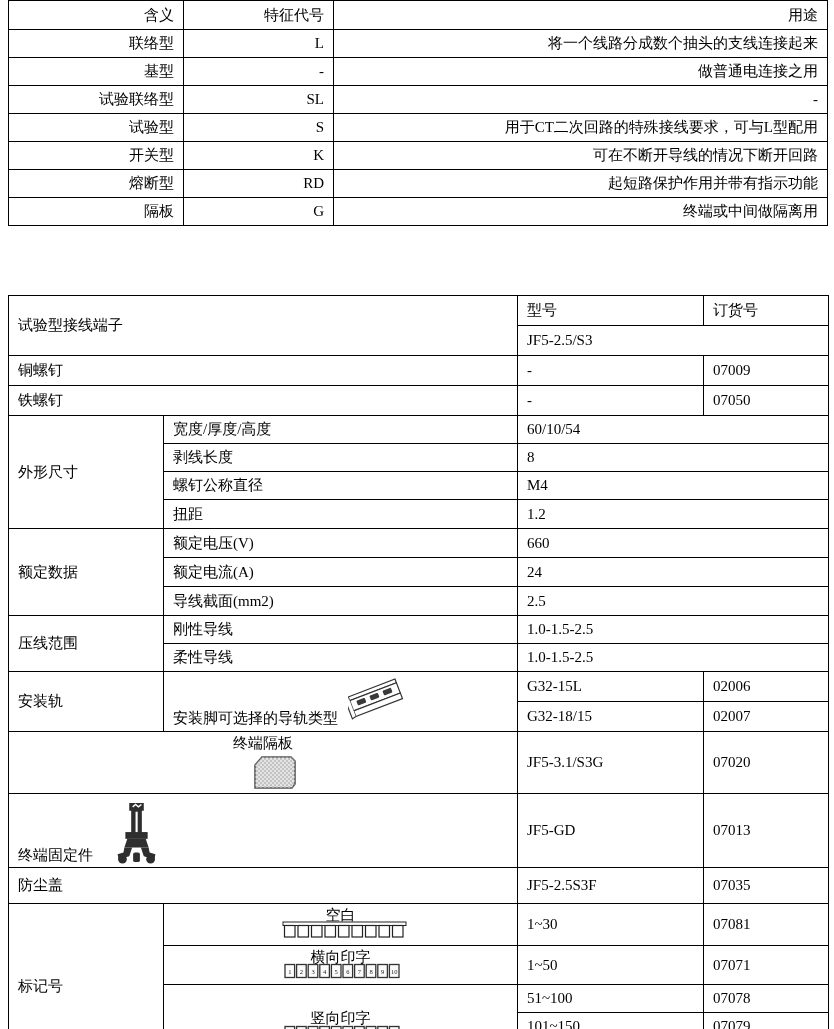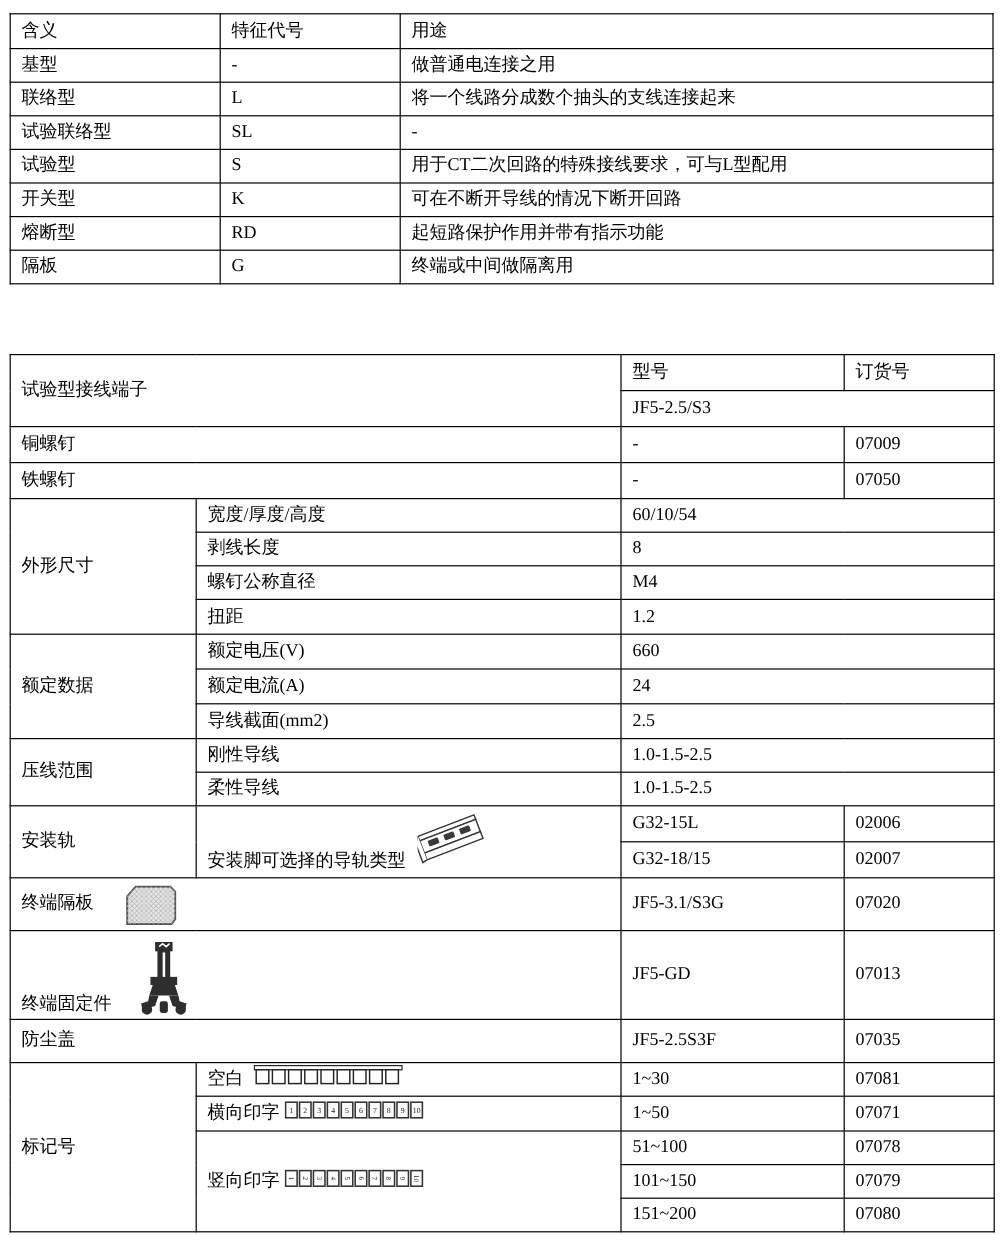--- a/index.html
+++ b/index.html
@@ -1,23 +1,23 @@
 <!DOCTYPE html>
 <html><head>
 <meta charset="utf-8">
 <style>
   html,body{margin:0;padding:0;background:#fff;}
   #page{position:relative;width:834px;height:1029px;background:#fff;
         font-family:"Liberation Serif","DejaVu Serif",serif;color:#000;}
   table{border-collapse:collapse;table-layout:fixed;}
   td{border:1px solid #000;padding:2px 9px;font-size:15px;line-height:1.25;
      vertical-align:middle;overflow:hidden;}
-  #table1{position:absolute;left:8px;top:11px;width:819px;}
+  #table1{position:absolute;left:8px;top:0;width:819px;text-align:right;}
   #table2{position:absolute;left:8px;top:295px;width:820px;}
-  .cellflex{display:flex;align-items:center;}
+  .cellflex{display:flex;align-items:center;flex-direction:column;}
   .topflex{display:flex;align-items:flex-end;}
   .icon{flex:0 0 auto;}
   .note-text{margin-top:2px;}
   .vtop{vertical-align:top;}
 </style>
 </head>
 <body>
 
 <div id="page">
 
@@ -27,28 +27,28 @@
         <col style="width:150px">
         <col style="width:494px">
       </colgroup>
     <tbody>
         <tr style="height:29px">
       <td>含义</td>
       <td>特征代号</td>
       <td>用途</td>
     </tr>
     <tr style="height:28px">
+      <td>联络型</td>
+      <td>L</td>
+      <td>将一个线路分成数个抽头的支线连接起来</td>
+    </tr>
+    <tr style="height:28px">
       <td>基型</td>
       <td>-</td>
       <td>做普通电连接之用</td>
-    </tr>
-    <tr style="height:28px">
-      <td>联络型</td>
-      <td>L</td>
-      <td>将一个线路分成数个抽头的支线连接起来</td>
     </tr>
     <tr style="height:28px">
       <td>试验联络型</td>
       <td>SL</td>
       <td>-</td>
     </tr>
     <tr style="height:28px">
       <td>试验型</td>
       <td>S</td>
       <td>用于CT二次回路的特殊接线要求，可与L型配用</td>

